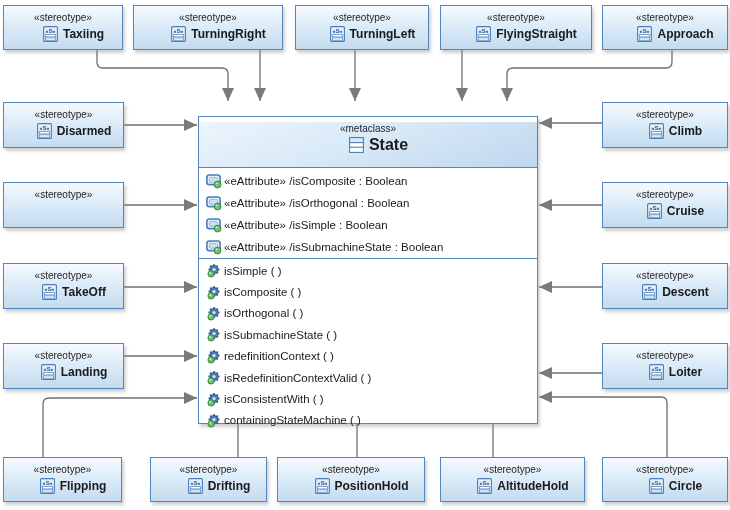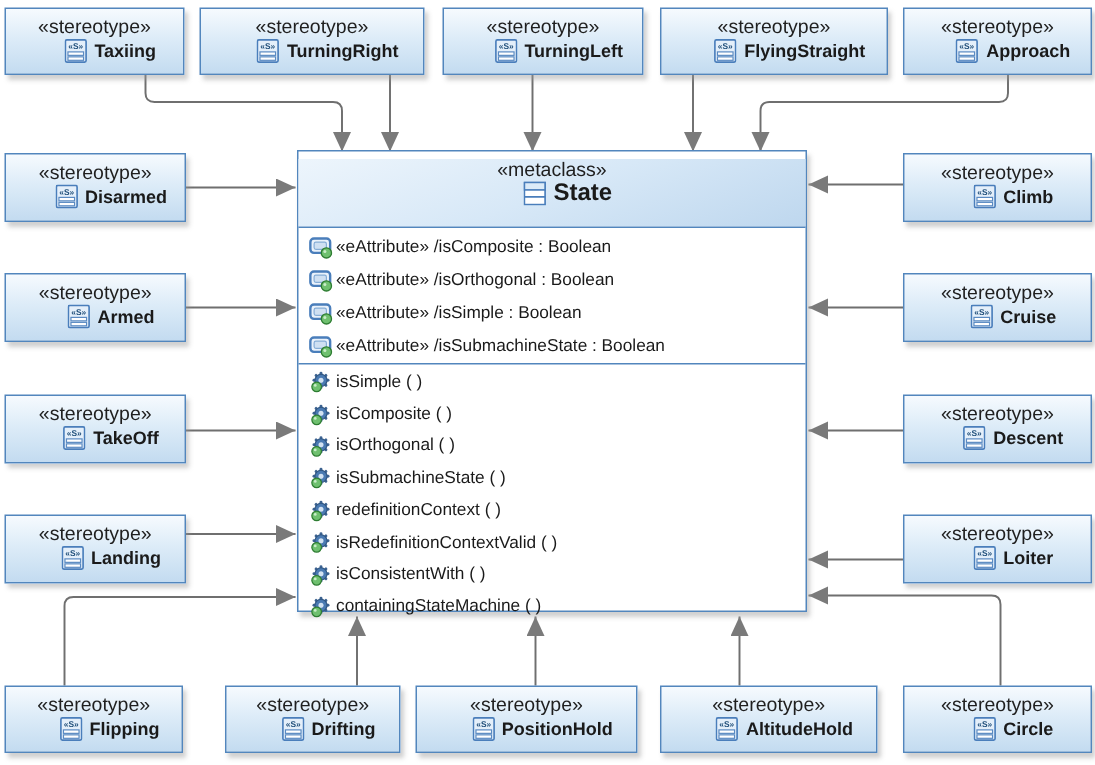--- a/index.html
+++ b/index.html
@@ -8,21 +8,21 @@
     font-family:"Liberation Sans",sans-serif;color:#1a1a1a;background:#ffffff;
   }
   #wires{position:absolute;left:0;top:0;width:730px;height:510px;z-index:1;}
   .sbox{
     position:absolute;z-index:2;box-sizing:border-box;
     background:linear-gradient(180deg,#f6fafe 0%,#ddecf8 45%,#c3dbf0 100%);
     border:1px solid #5286bd;
     box-shadow:2px 3px 3px rgba(150,150,150,0.45);
     text-align:center;
   }
-  .kw{font-size:13px;margin-top:5px;color:#1f1f1f;line-height:13px;}
+  .kw{font-size:10px;margin-top:5px;color:#1f1f1f;line-height:13px;}
   .nm{
     display:flex;align-items:center;justify-content:center;gap:5px;
     font-size:12px;font-weight:bold;margin-top:2px;line-height:16px;padding-left:21px;
   }
   .sicon{width:15px;height:16px;flex:0 0 auto;}
   .state-box{
     position:absolute;z-index:2;box-sizing:border-box;
     background:#ffffff;border:1px solid #5286bd;
     box-shadow:2px 3px 3px rgba(150,150,150,0.45);
   }
@@ -154,26 +154,20 @@
     <div class="kw">«stereotype»</div>
     <div class="nm">
         <svg class="sicon">
           <use href="#icon-stereotype"></use>
         </svg>
         <span>Disarmed</span>
       </div>
   </div>
   <div class="sbox" style="left:3px;top:182px;width:121px;height:46px">
     <div class="kw">«stereotype»</div>
-    <div class="nm">
-        <svg class="sicon">
-          <use href="#icon-stereotype"></use>
-        </svg>
-        <span>Armed</span>
-      </div>
   </div>
   <div class="sbox" style="left:3px;top:263px;width:121px;height:46px">
     <div class="kw">«stereotype»</div>
     <div class="nm">
         <svg class="sicon">
           <use href="#icon-stereotype"></use>
         </svg>
         <span>TakeOff</span>
       </div>
   </div>
@@ -263,21 +257,21 @@
   <div class="sbox" style="left:602px;top:457px;width:126px;height:45px">
     <div class="kw">«stereotype»</div>
     <div class="nm">
         <svg class="sicon">
           <use href="#icon-stereotype"></use>
         </svg>
         <span>Circle</span>
       </div>
   </div>
 
-  <div class="state-box" style="left:198px;top:100px;width:340px;height:308px">
+  <div class="state-box" style="left:198px;top:116px;width:340px;height:308px">
     <div class="state-header">
       <div class="kw">«metaclass»</div>
       <div class="nm">
           <svg class="sicon">
             <use href="#icon-class"></use>
           </svg>
           <span style="font-size:16px">State</span>
         </div>
     </div>
     <div class="attrs">

